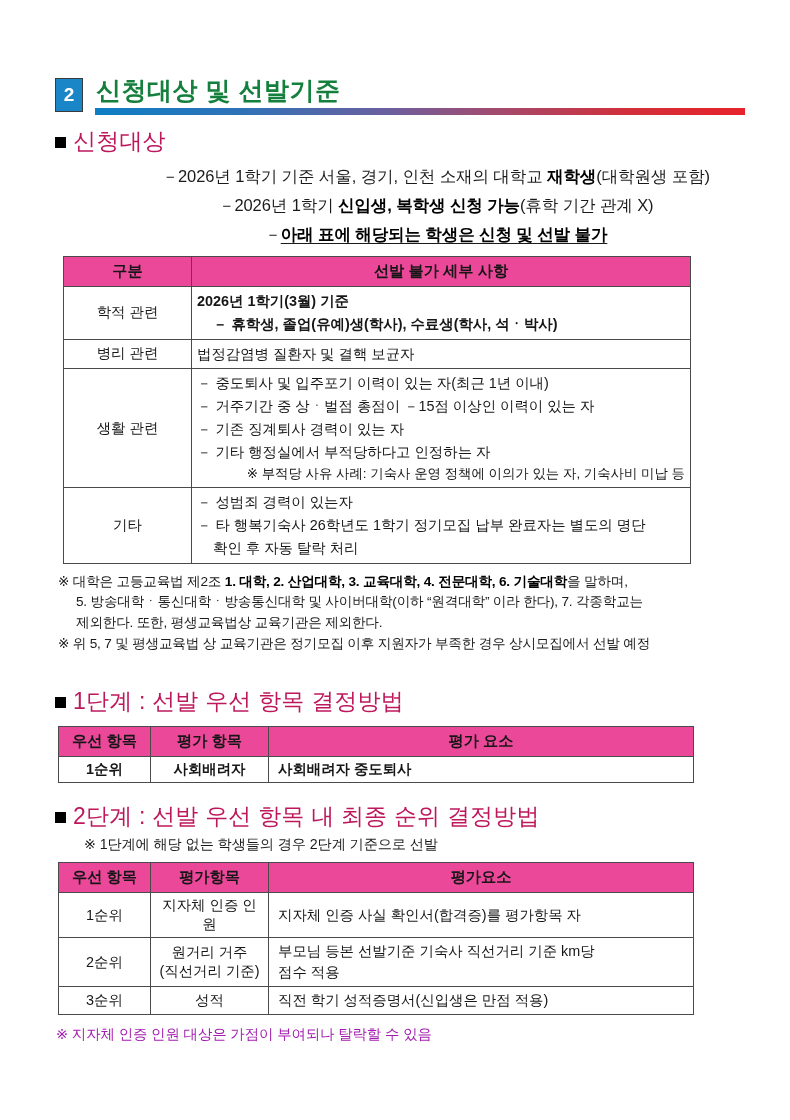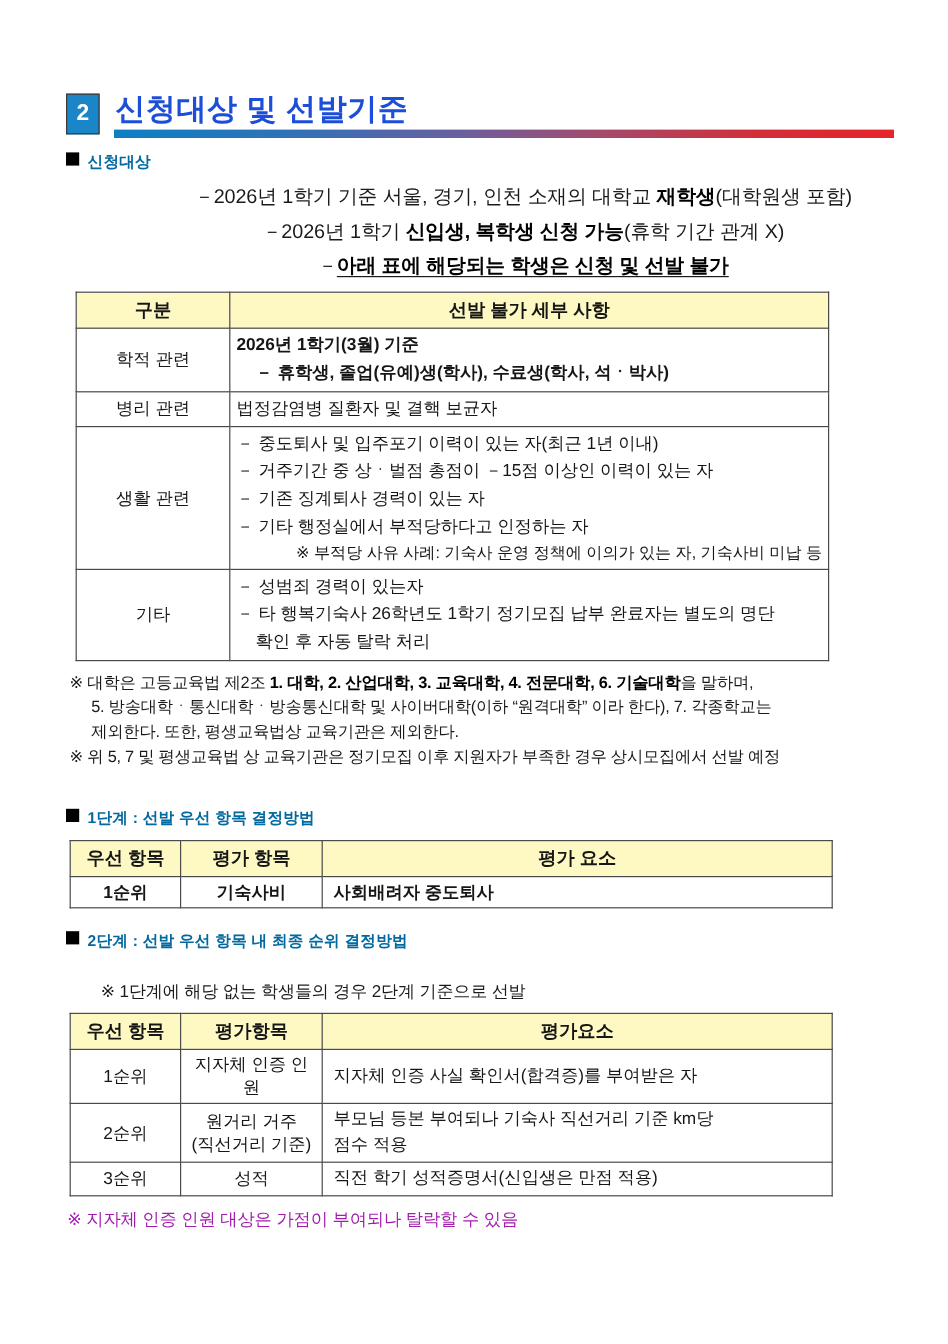--- a/index.html
+++ b/index.html
@@ -47,37 +47,37 @@
     text-align: center;
     letter-spacing: 0;
   }
   .section-title {
     position: absolute;
     left: 96px;
     top: -2px;
     font-size: 25px;
     font-weight: bold;
     letter-spacing: 0.5px;
-    color: #1d4ed8;
+    color: #15803d;
     white-space: nowrap;
   }
   .grad-rule {
     position: absolute;
     left: 95px;
     top: 32px;
     width: 650px;
     height: 7px;
     background: linear-gradient(to right, #0d7fc4 0%, #2f72b8 22%, #6b5f9e 45%, #a44a6d 62%, #d12f3a 82%, #e8232a 100%);
   }
 
   
   .block-title {
-    font-size: 13px;
-    font-weight: bold;
-    color: #0369a1;
+    font-size: 23px;
+    font-weight: normal;
+    color: #be185d;
     margin: 0 0 0 55px;
     letter-spacing: 0.2px;
     white-space: nowrap;
   }
   .sq {
     display: inline-block;
     width: 11px;
     height: 11px;
     background: #000000;
     margin-right: 7px;
@@ -118,21 +118,21 @@
   }
   table.doc th, table.doc td {
     border: 1px solid #4a4a4a;
     font-size: 14.4px;
     color: #161616;
     vertical-align: middle;
     padding: 3px 5px;
     box-sizing: border-box;
   }
   table.doc th {
-    background: #fef9c3;
+    background: #ec4899;
     font-weight: bold;
     text-align: center;
     font-size: 15.2px;
     padding: 4px 5px;
   }
   .tbl-main {
     margin: 10px 0 0 63px;
     width: 627px;
   }
   .c-label {
@@ -187,21 +187,21 @@
     padding: 4px 5px;
   }
   .tbl-stage1 td.left {
     text-align: left;
     padding-left: 9px;
   }
 
   .stage2-note {
     font-size: 14.2px;
     color: #1a1a1a;
-    margin: 24px 0 0 84px;
+    margin: 3px 0 0 84px;
     letter-spacing: -0.1px;
     white-space: nowrap;
   }
   .tbl-stage2 {
     margin: 8px 0 0 58px;
     width: 635px;
   }
   .tbl-stage2 td {
     text-align: center;
     font-size: 14.4px;
@@ -310,21 +310,21 @@
       <thead>
         <tr>
           <th>우선 항목</th>
           <th>평가 항목</th>
           <th>평가 요소</th>
         </tr>
       </thead>
       <tbody>
         <tr>
           <td>1순위</td>
-          <td>기숙사비</td>
+          <td>사회배려자</td>
           <td class="left">사회배려자 중도퇴사</td>
         </tr>
       </tbody>
     </table>
 
   <div class="spacer-18"></div>
 
   <div class="block-title">
     <span class="sq"></span><span>2단계 : 선발 우선 항목 내 최종 순위 결정방법</span>
   </div>
@@ -342,31 +342,31 @@
           <th>평가요소</th>
         </tr>
       </thead>
       <tbody>
         <tr>
           <td>1순위</td>
           <td>
             <div>지자체 인증 인원</div>
           </td>
           <td class="left">
-            <div>지자체 인증 사실 확인서(합격증)를 부여받은 자</div>
+            <div>지자체 인증 사실 확인서(합격증)를 평가항목 자</div>
           </td>
         </tr>
         <tr>
           <td>2순위</td>
           <td>
             <div>원거리 거주</div>
             <div>(직선거리 기준)</div>
           </td>
           <td class="left">
-            <div>부모님 등본 부여되나 기숙사 직선거리 기준 km당</div>
+            <div>부모님 등본 선발기준 기숙사 직선거리 기준 km당</div>
             <div>점수 적용</div>
           </td>
         </tr>
         <tr>
           <td>3순위</td>
           <td>
             <div>성적</div>
           </td>
           <td class="left">
             <div>직전 학기 성적증명서(신입생은 만점 적용)</div>

